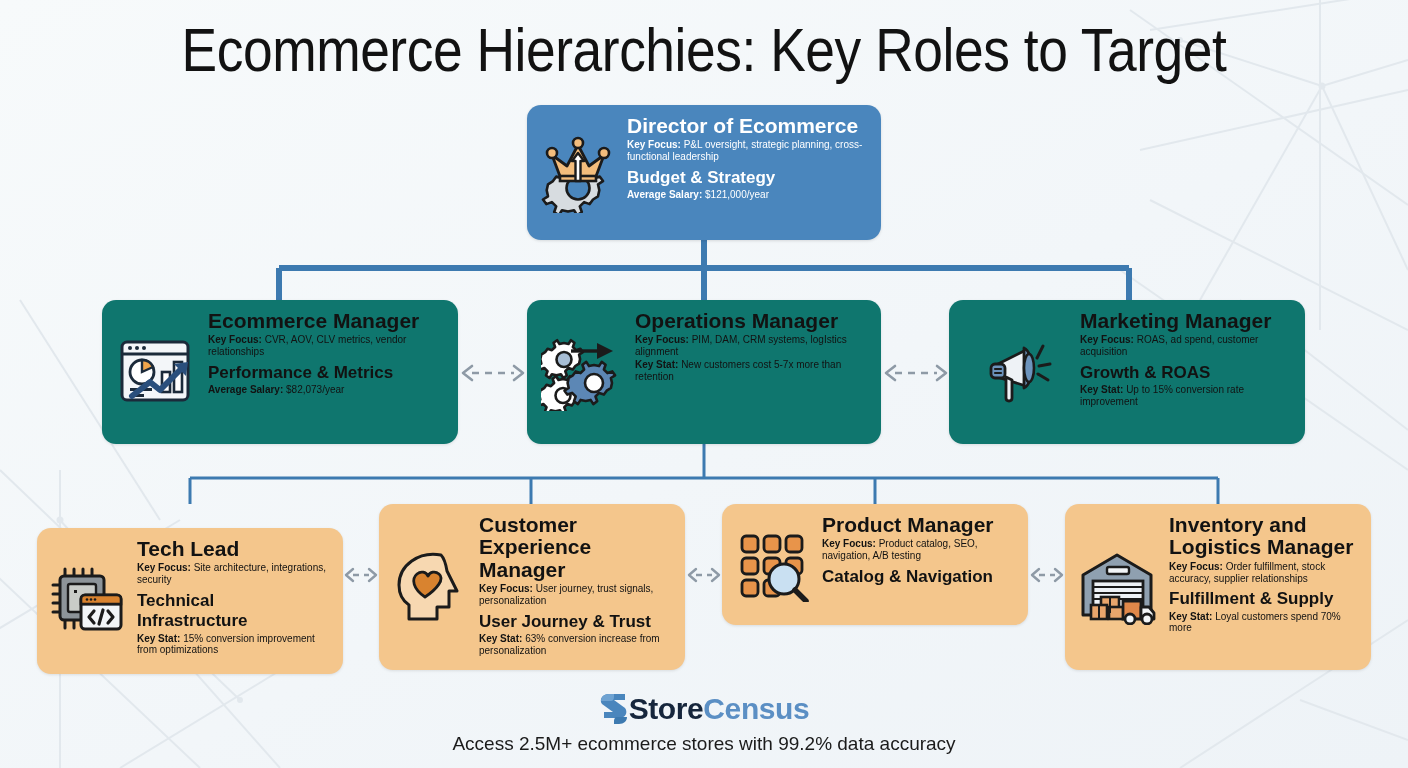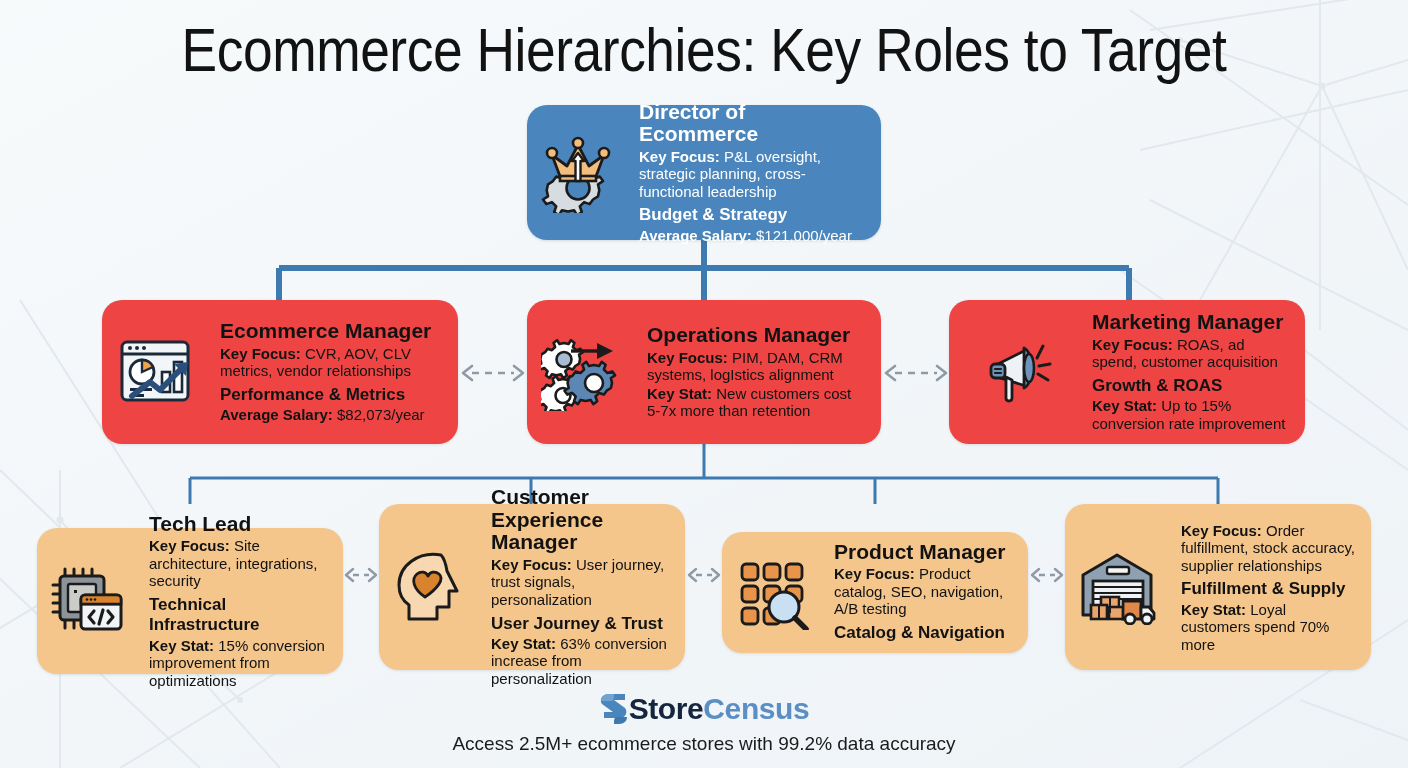--- a/index.html
+++ b/index.html
@@ -57,33 +57,32 @@
     letter-spacing: -0.5px;
     color: #121212;
     transform: scaleX(0.86);
     transform-origin: 50% 50%;
     white-space: nowrap;
   }
 
   
   .card {
     position: absolute;
-    border-radius: 20px;
+    border-radius: 14px;
     display: flex;
-    align-items: center;
-    gap: 24px;
+    gap: 12px;
     padding: 10px 14px;
   }
   .card.lvl1 {
     background: #4a86bd;
     color: #ffffff;
     box-shadow: 0 1px 3px rgba(0,0,0,0.12);
   }
   .card.lvl2 {
-    background: #ef4444;
+    background: #0f766e;
     color: #121212;
     box-shadow: 0 1px 3px rgba(0,0,0,0.10);
   }
   .card.lvl3 {
     background: #f4c68c;
     color: #121212;
     box-shadow: 0 1px 3px rgba(0,0,0,0.10);
   }
 
   .card-icon {
@@ -97,21 +96,21 @@
   .role-title {
     font-weight: bold;
     line-height: 1.07;
     margin-bottom: 2px;
   }
   .lvl1 .role-title { font-size: 21px; }
   .lvl2 .role-title { font-size: 21px; }
   .lvl3 .role-title { font-size: 21px; }
 
   .detail {
-    font-size: 15px;
+    font-size: 10px;
     line-height: 1.17;
     margin-top: 1px;
   }
   .detail b { font-weight: bold; }
 
   .focus-area {
     font-weight: bold;
     font-size: 17px;
     line-height: 1.2;
     margin-top: 5px;
@@ -412,21 +411,21 @@
         <span>User journey, trust signals, personalization</span>
       </div>
       <div class="focus-area">User Journey &amp; Trust</div>
       <div class="detail">
         <b>Key Stat:</b>
         <span>63% conversion increase from personalization</span>
       </div>
     </div>
   </div>
 
-  <div class="card lvl3" style="left:722px; top:532px; width:306px; height:121px;">
+  <div class="card lvl3" style="left:722px; top:504px; width:306px; height:121px;">
     <div class="card-icon">
       <svg width="74" height="74" viewBox="0 0 74 74" xmlns="http://www.w3.org/2000/svg">
         <g fill="#e8944a" stroke="#1b1b1b" stroke-width="2.8">
           <rect x="6" y="8" width="16" height="16" rx="4"></rect>
           <rect x="28" y="8" width="16" height="16" rx="4"></rect>
           <rect x="50" y="8" width="16" height="16" rx="4"></rect>
           <rect x="6" y="30" width="16" height="16" rx="4"></rect>
           <rect x="28" y="30" width="16" height="16" rx="4"></rect>
           <rect x="50" y="30" width="16" height="16" rx="4"></rect>
           <rect x="6" y="52" width="16" height="16" rx="4"></rect>
@@ -466,20 +465,21 @@
             <path d="M31 48 V64"></path>
             <path d="M20 56 V70"></path>
           </g>
         <path d="M44 52 H62 V70 H44 Z" fill="#e0884a" stroke="#1b1b1b" stroke-width="2.8"></path>
         <path d="M62 58 H70 L75 64 V70 H62 Z" fill="#f2f5f7" stroke="#1b1b1b" stroke-width="2.8" stroke-linejoin="round"></path>
         <circle cx="51" cy="70" r="5" fill="#f2f5f7" stroke="#1b1b1b" stroke-width="2.8"></circle>
         <circle cx="68" cy="70" r="5" fill="#f2f5f7" stroke="#1b1b1b" stroke-width="2.8"></circle>
       </svg>
     </div>
     <div class="card-body">
+      <div class="role-title">Inventory and Logistics Manager</div>
       <div class="detail">
         <b>Key Focus:</b>
         <span>Order fulfillment, stock accuracy, supplier relationships</span>
       </div>
       <div class="focus-area">Fulfillment &amp; Supply</div>
       <div class="detail">
         <b>Key Stat:</b>
         <span>Loyal customers spend 70% more</span>
       </div>
     </div>

